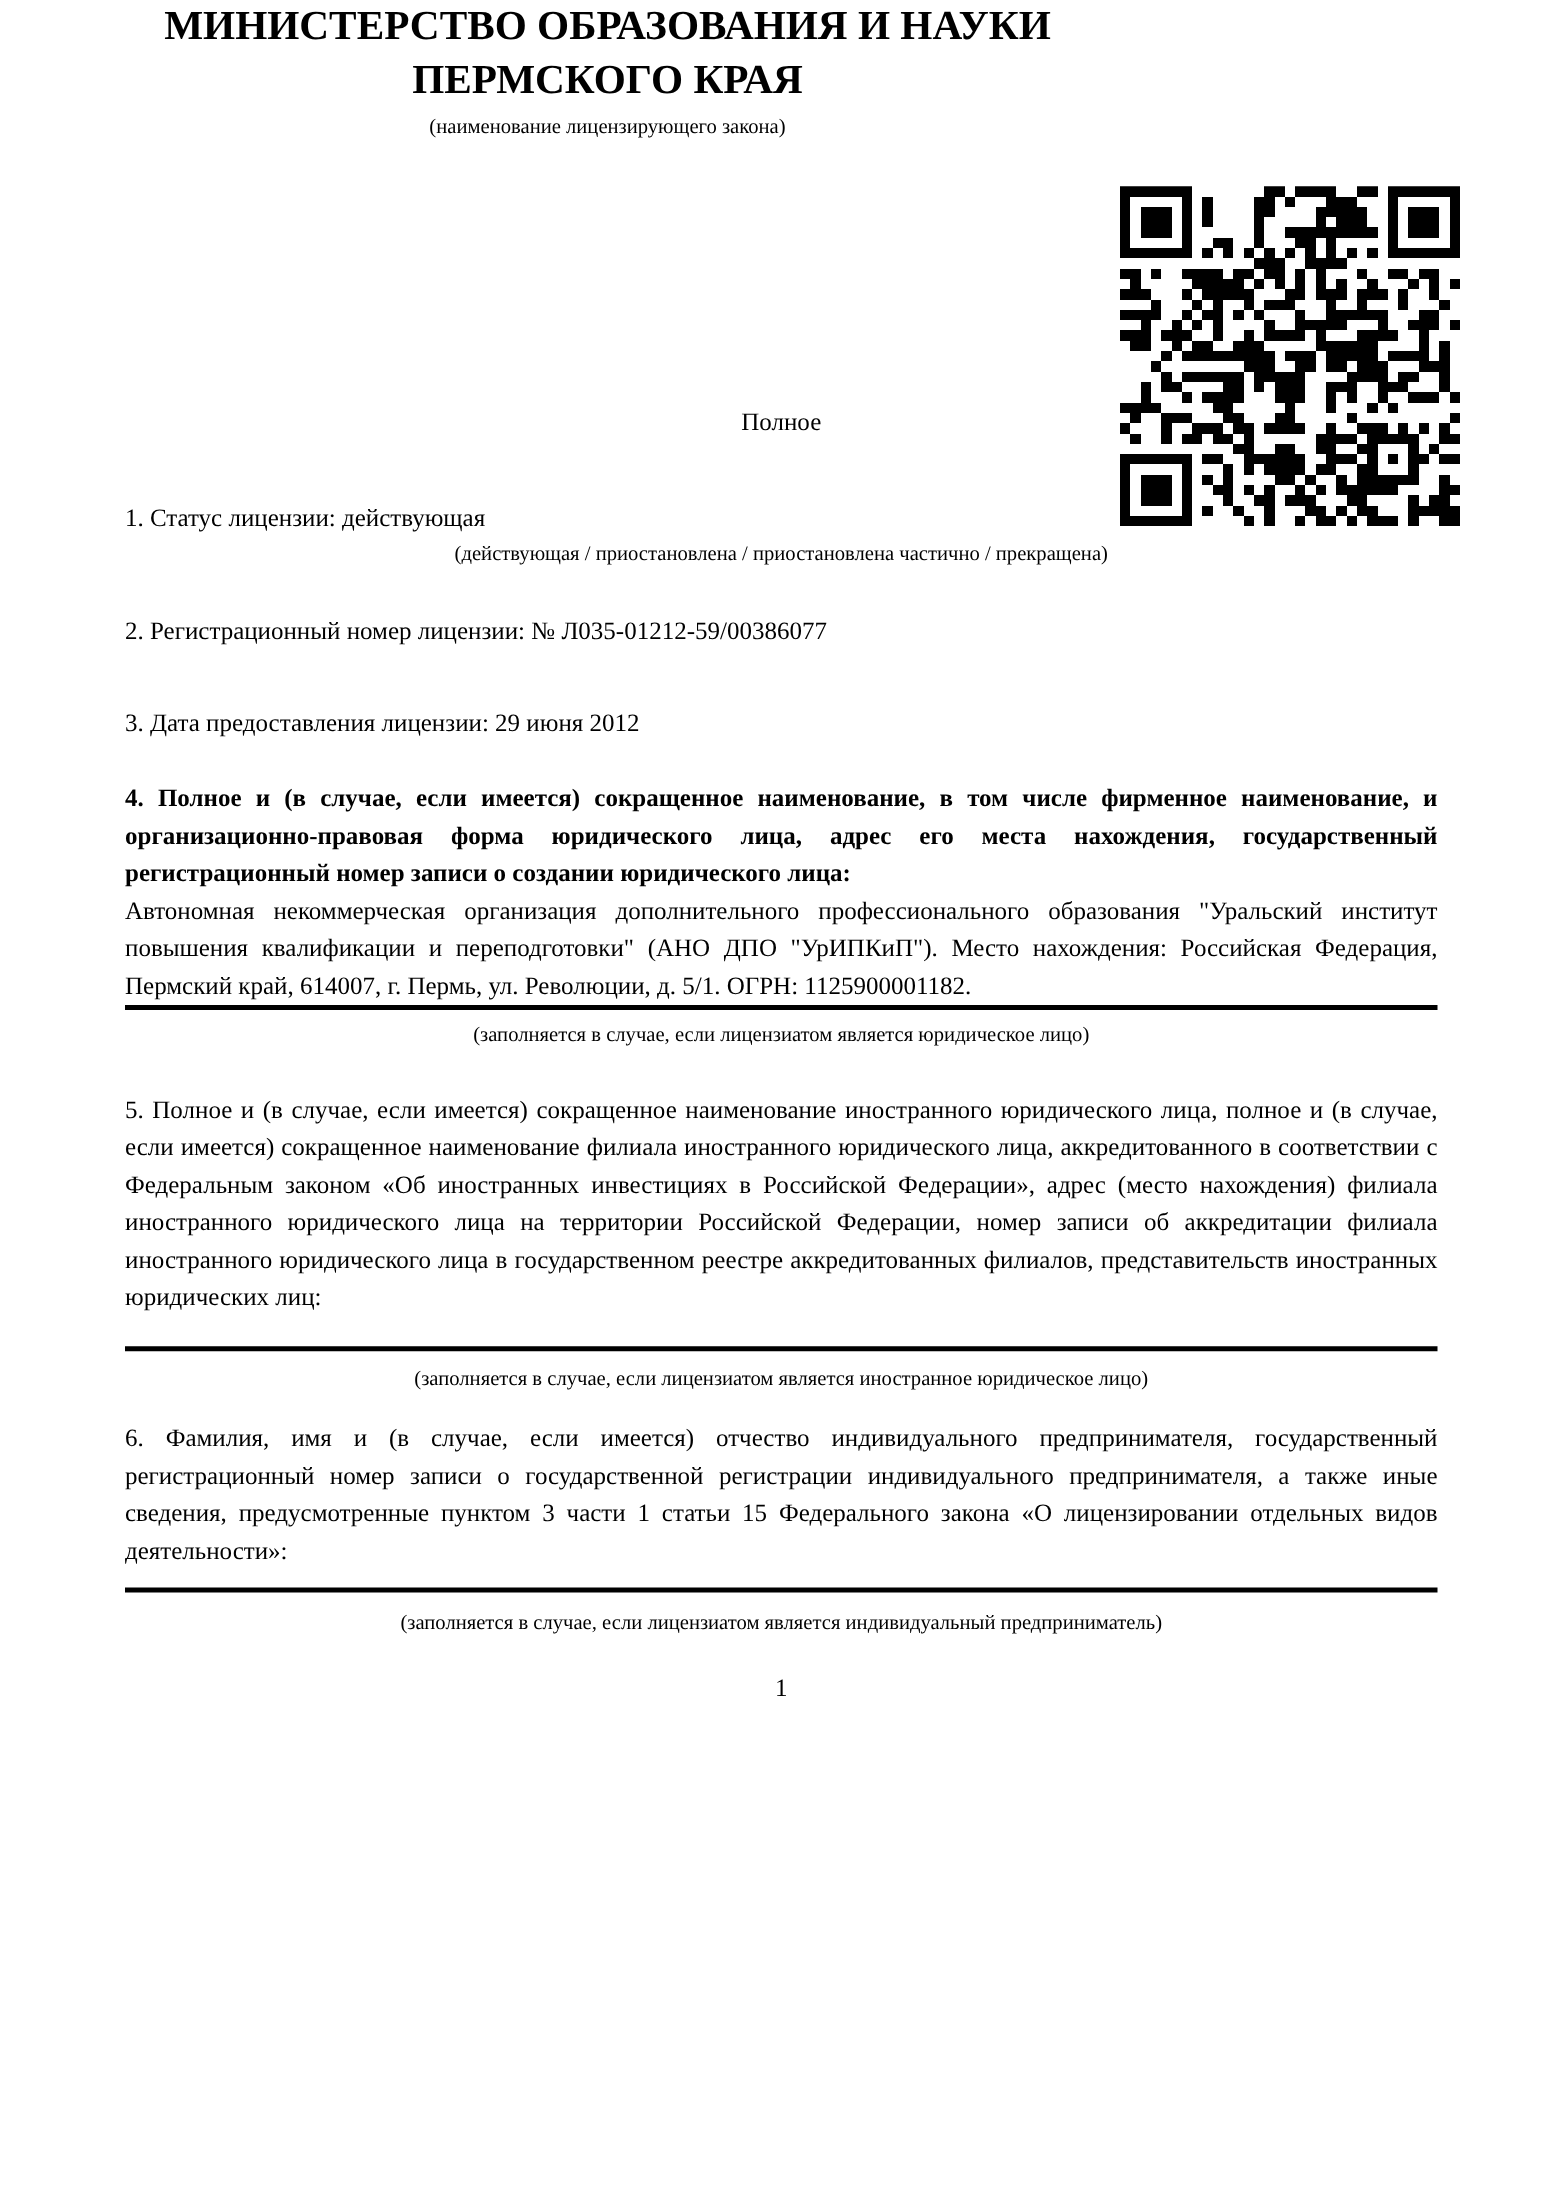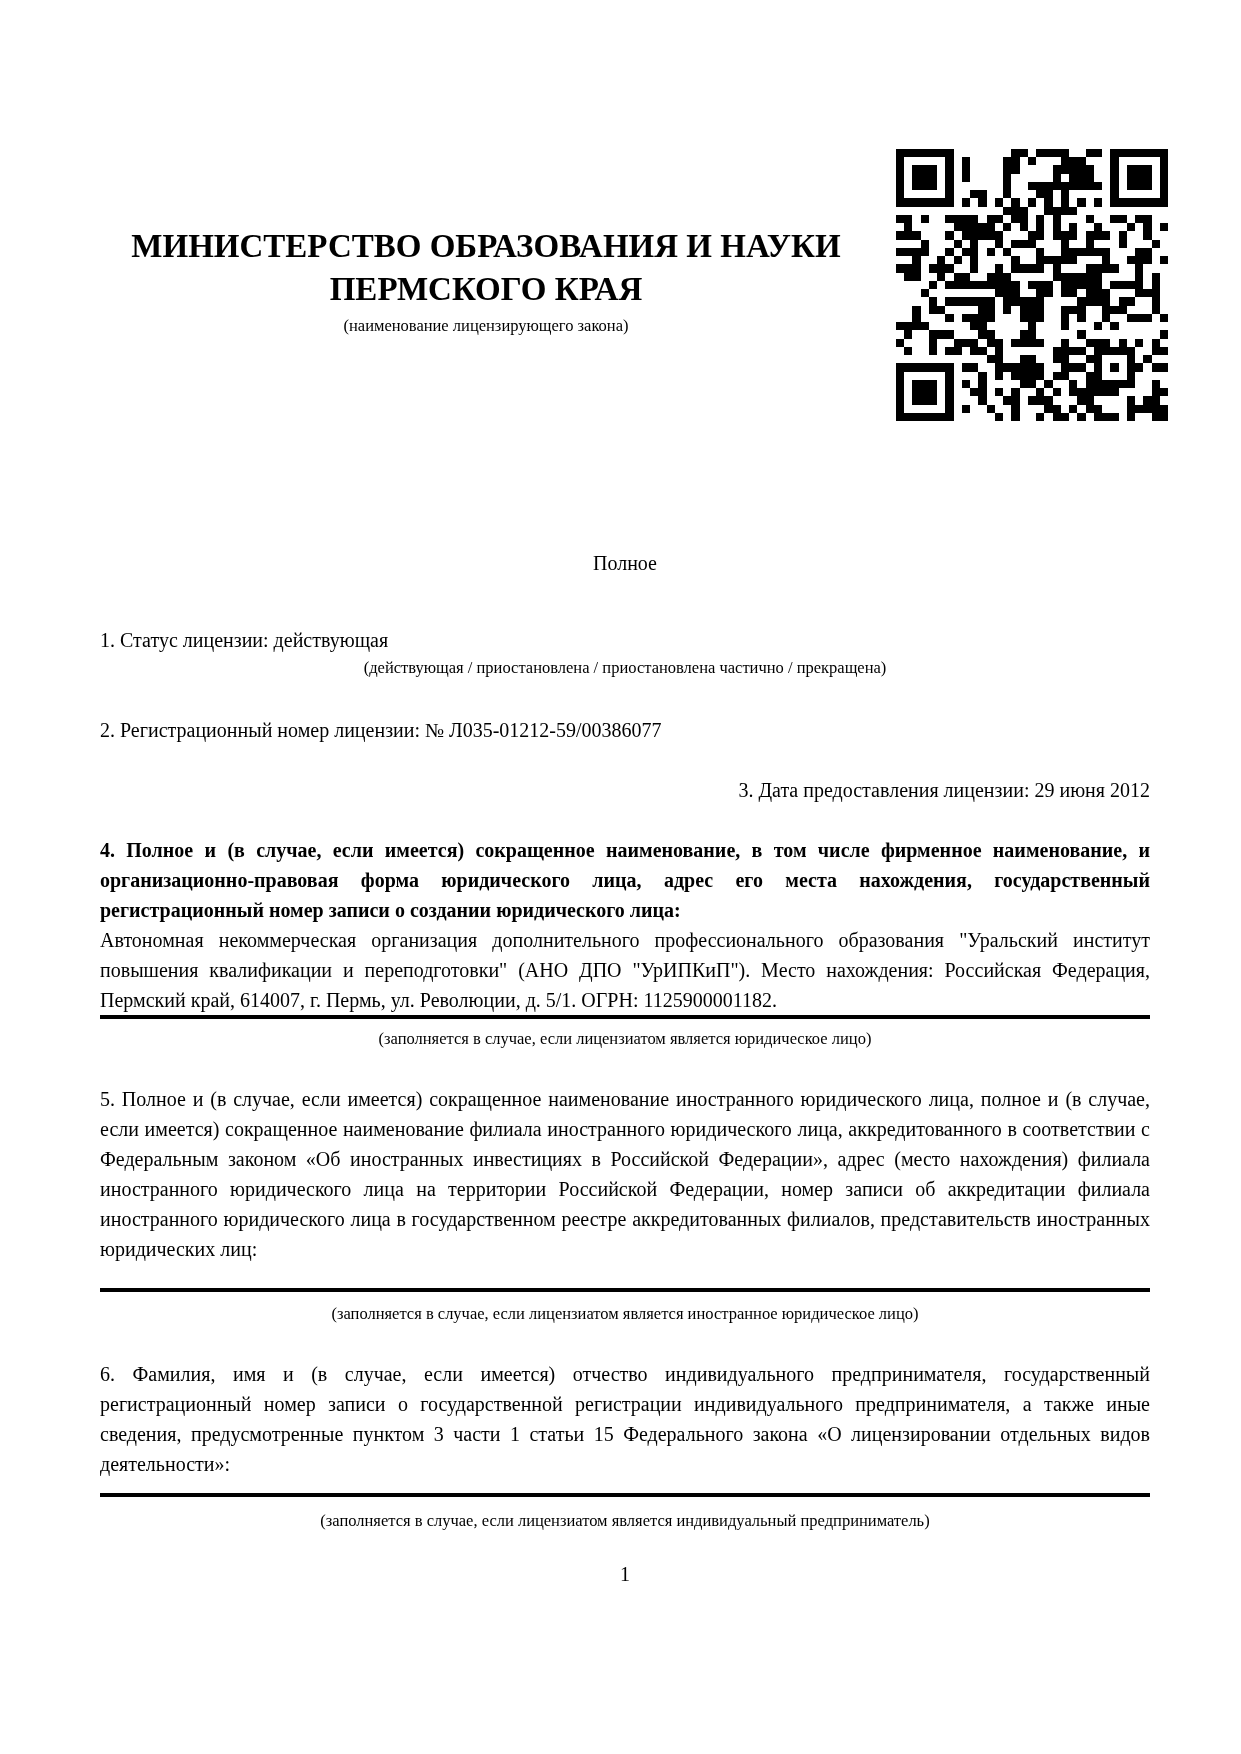--- a/index.html
+++ b/index.html
@@ -14,21 +14,20 @@
     overflow: hidden;
   }
   .content {
     position: absolute;
     left: 100px;
     top: 0;
     width: 1050px;
   }
   .ministry-name {
     width: 772px;
-    margin-top: 225px;
     text-align: center;
     font-weight: bold;
     font-size: 33px;
     line-height: 43px;
     white-space: pre-line;
     font-family: Liberation Serif, serif;
   }
   .ministry-caption {
     width: 772px;
     margin-top: 6px;
@@ -48,28 +47,28 @@
     font-size: 16.5px;
     line-height: 20px;
   }
   .rule {
     height: 0;
     border-top: 4px solid #000000;
   }
   .m-status    { margin-top: 47px; }
   .m-statuscap { margin-top: 3px; }
   .m-regnum    { margin-top: 37px; }
-  .m-date      { margin-top: 30px; text-align: right; }
+  .m-date      { margin-top: 44px; }
   .m-p4        { margin-top: 30px; font-weight: bold; }
   .m-rule4     { margin-top: 0px; }
   .m-cap4      { margin-top: 10px; }
   .m-p5        { margin-top: 35px; }
   .m-rule5     { margin-top: 24px; }
   .m-cap5      { margin-top: 12px; }
-  .m-p6        { margin-top: 35px; }
+  .m-p6        { margin-top: 23px; }
   .m-rule6     { margin-top: 14px; }
   .m-cap6      { margin-top: 14px; }
   .m-inn       { margin-top: 36px; }
   .page-number {
     margin-top: 28px;
     text-align: center;
     line-height: 30px;
   }
   .qr {
     position: absolute;

